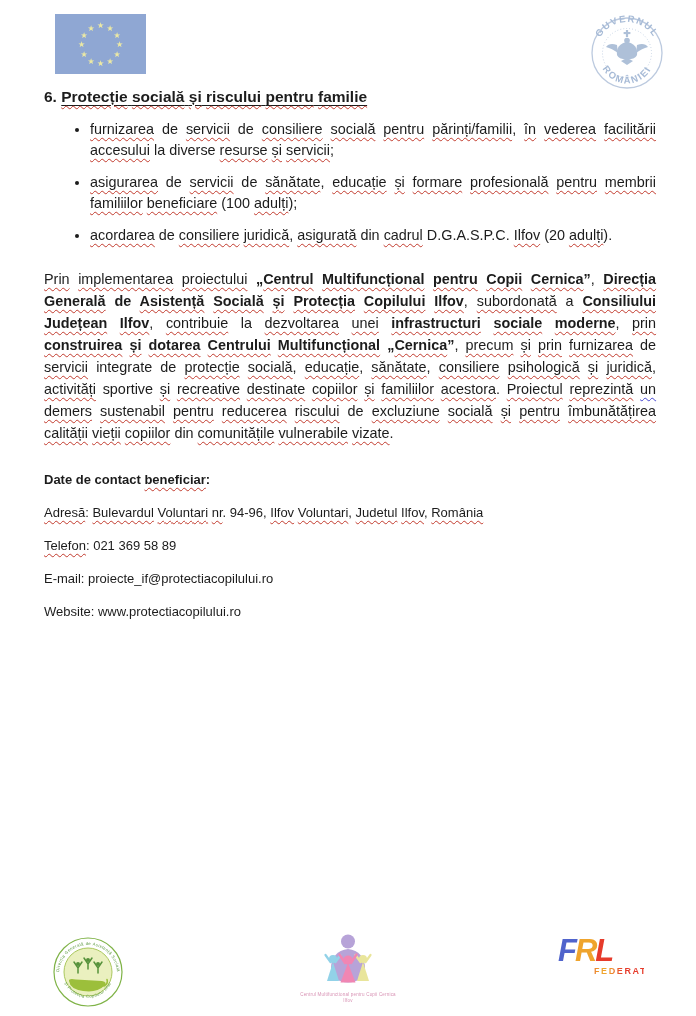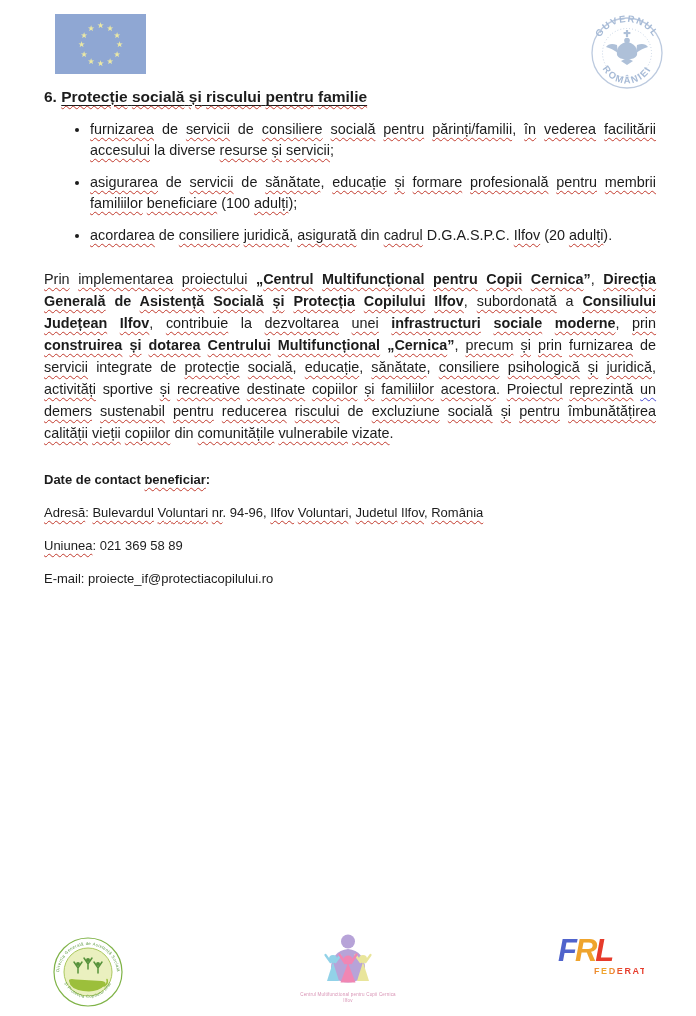--- a/index.html
+++ b/index.html
@@ -107,22 +107,23 @@
       <li><span class="sq">furnizarea</span> de <span class="sq">servicii</span> de <span class="sq">consiliere</span> <span class="sq">socială</span> <span class="sq">pentru</span> <span class="sq">părinți/familii</span>, <span class="sq">în</span> <span class="sq">vederea</span> <span class="sq">facilitării</span> <span class="sq">accesului</span> la diverse <span class="sq">resurse</span> <span class="sq">și</span> <span class="sq">servicii</span>;</li>
       <li><span class="sq">asigurarea</span> de <span class="sq">servicii</span> de <span class="sq">sănătate</span>, <span class="sq">educație</span> <span class="sq">și</span> <span class="sq">formare</span> <span class="sq">profesională</span> <span class="sq">pentru</span> <span class="sq">membrii</span> <span class="sq">familiilor</span> <span class="sq">beneficiare</span> (100 <span class="sq">adulți</span>);</li>
       <li><span class="sq">acordarea</span> de <span class="sq">consiliere</span> <span class="sq">juridică</span>, <span class="sq">asigurată</span> din <span class="sq">cadrul</span> D.G.A.S.P.C. <span class="sq">Ilfov</span> (20 <span class="sq">adulți</span>).</li>
     </ul>
 
     <p class="para"><span class="sq">Prin</span> <span class="sq">implementarea</span> <span class="sq">proiectului</span> <b>„<span class="sq">Centrul</span> <span class="sq">Multifuncțional</span> <span class="sq">pentru</span> <span class="sq">Copii</span> <span class="sq">Cernica</span>”</b>, <b><span class="sq">Direcția</span> <span class="sq">Generală</span> de <span class="sq">Asistență</span> <span class="sq">Socială</span> <span class="sq">și</span> <span class="sq">Protecția</span> <span class="sq">Copilului</span> <span class="sq">Ilfov</span></b>, <span class="sq">subordonată</span> a <b><span class="sq">Consiliului</span> <span class="sq">Județean</span> <span class="sq">Ilfov</span></b>, <span class="sq">contribuie</span> la <span class="sq">dezvoltarea</span> <span class="sq">unei</span> <b><span class="sq">infrastructuri</span> <span class="sq">sociale</span> <span class="sq">moderne</span></b>, <span class="sq">prin</span> <b><span class="sq">construirea</span> <span class="sq">și</span> <span class="sq">dotarea</span> <span class="sq">Centrului</span> <span class="sq">Multifuncțional</span> „<span class="sq">Cernica</span>”</b>, <span class="sq">precum</span> <span class="sq">și</span> <span class="sq">prin</span> <span class="sq">furnizarea</span> de <span class="sq">servicii</span> integrate de <span class="sq">protecție</span> <span class="sq">socială</span>, <span class="sq">educație</span>, <span class="sq">sănătate</span>, <span class="sq">consiliere</span> <span class="sq">psihologică</span> <span class="sq">și</span> <span class="sq">juridică</span>, <span class="sq">activități</span> sportive <span class="sq">și</span> <span class="sq">recreative</span> <span class="sq">destinate</span> <span class="sq">copiilor</span> <span class="sq">și</span> <span class="sq">familiilor</span> <span class="sq">acestora</span>. <span class="sq">Proiectul</span> <span class="sq">reprezintă</span> <span class="sqb">un</span> <span class="sq">demers</span> <span class="sq">sustenabil</span> <span class="sq">pentru</span> <span class="sq">reducerea</span> <span class="sq">riscului</span> de <span class="sq">excluziune</span> <span class="sq">socială</span> <span class="sq">și</span> <span class="sq">pentru</span> <span class="sq">îmbunătățirea</span> <span class="sq">calității</span> <span class="sq">vieții</span> <span class="sq">copiilor</span> din <span class="sq">comunitățile</span> <span class="sq">vulnerabile</span> <span class="sq">vizate</span>.</p>
 
     <div class="contact">
       <p class="title">Date de contact <span class="sq">beneficiar</span>:</p>
       <p><span class="sq">Adresă</span>: <span class="sq">Bulevardul</span> <span class="sq">Voluntari</span> <span class="sq">nr</span>. 94-96, <span class="sq">Ilfov</span> <span class="sq">Voluntari</span>, <span class="sq">Judetul</span> <span class="sq">Ilfov</span>, <span class="sq">România</span></p>
-      <p><span class="sq">Uniunea</span>: 021 369 58 89</p>
+      <p><span class="sq">Telefon</span>: 021 369 58 89</p>
       <p>E-mail: proiecte_if@protectiacopilului.ro</p>
+      <p>Website: www.protectiacopilului.ro</p>
     </div>
   </div>
 
   <div class="footer-left">
     <svg width="72" height="72" viewBox="0 0 72 72">
       <circle cx="36" cy="36" r="34" fill="#ffffff" stroke="#7fb347" stroke-width="1.2"></circle>
       <circle cx="36" cy="36" r="24" fill="#eaf0bf" stroke="#aac85e" stroke-width="1"></circle>
       <defs>
         <path id="lt" d="M 7 38 A 29 29 0 0 1 65 38" fill="none"></path>
         <path id="lb" d="M 11 43 A 26 26 0 0 0 61 43" fill="none"></path>

